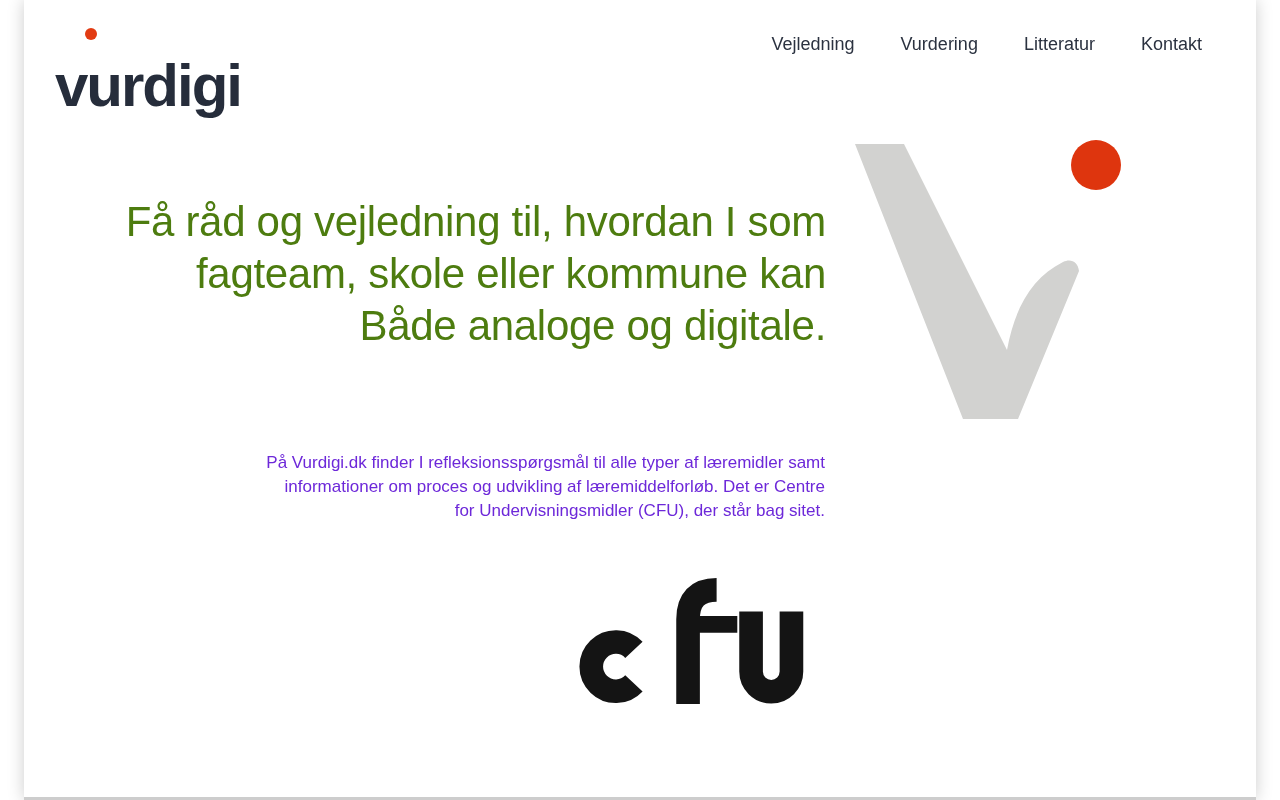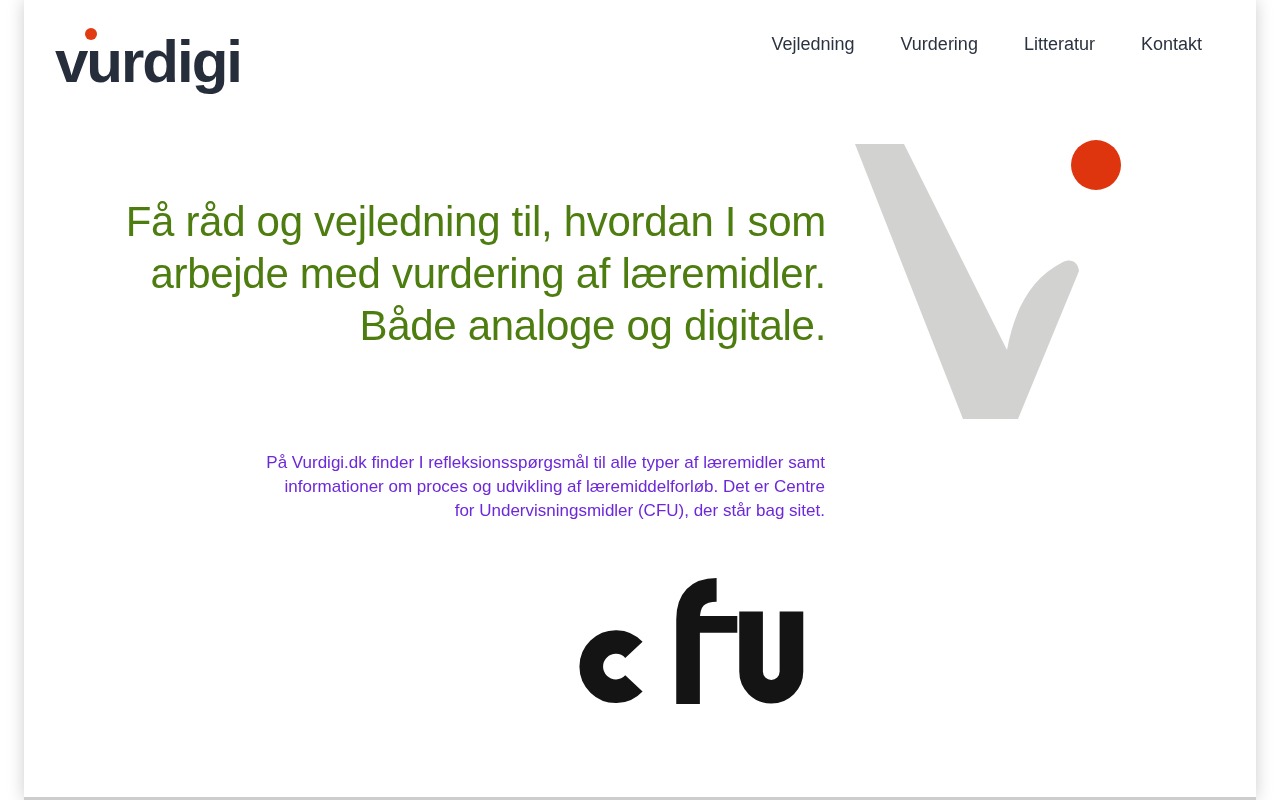--- a/index.html
+++ b/index.html
@@ -27,20 +27,21 @@
     cursor: pointer;
   }
   .logo-text {
     display: block;
     padding-top: 12px;
     font-size: 60px;
     line-height: 60px;
     font-weight: 700;
     letter-spacing: -2px;
     color: #262d3b;
+    margin-top: 24px;
   }
   .logo-dot {
     position: absolute;
     left: 30px; top: 8px;
     width: 12px; height: 12px;
     border-radius: 50%;
     background: #e23b12;
   }
   nav.main-nav {
     position: absolute;
@@ -138,21 +139,21 @@
 
     <div class="brand-v">
       <svg width="230" height="280" viewBox="0 0 230 280" xmlns="http://www.w3.org/2000/svg" aria-hidden="true">
         <path d="M0 1 L49 1 L152 207 C160 163 178 134 208 119 C216 115 223 119 224 128 L163 276 L108 276 Z" fill="#D2D2D0"></path>
       </svg>
     </div>
     <div class="brand-dot"></div>
 
     <h1 class="hero-heading">
       <span class="line">Få råd og vejledning til, hvordan I som</span>
-      <span class="line">arbejde med vurdering af læremidler.</span>
+      <span class="line">fagteam, skole eller kommune kan</span>
       <span class="line">Både analoge og digitale.</span>
     </h1>
 
     <p class="hero-paragraph">
       <span class="line">På Vurdigi.dk finder I refleksionsspørgsmål til alle typer af læremidler samt</span>
       <span class="line">informationer om proces og udvikling af læremiddelforløb. Det er Centre</span>
       <span class="line">for Undervisningsmidler (CFU), der står bag sitet.</span>
     </p>
 
     <a class="cfu-logo" aria-label="CFU">

